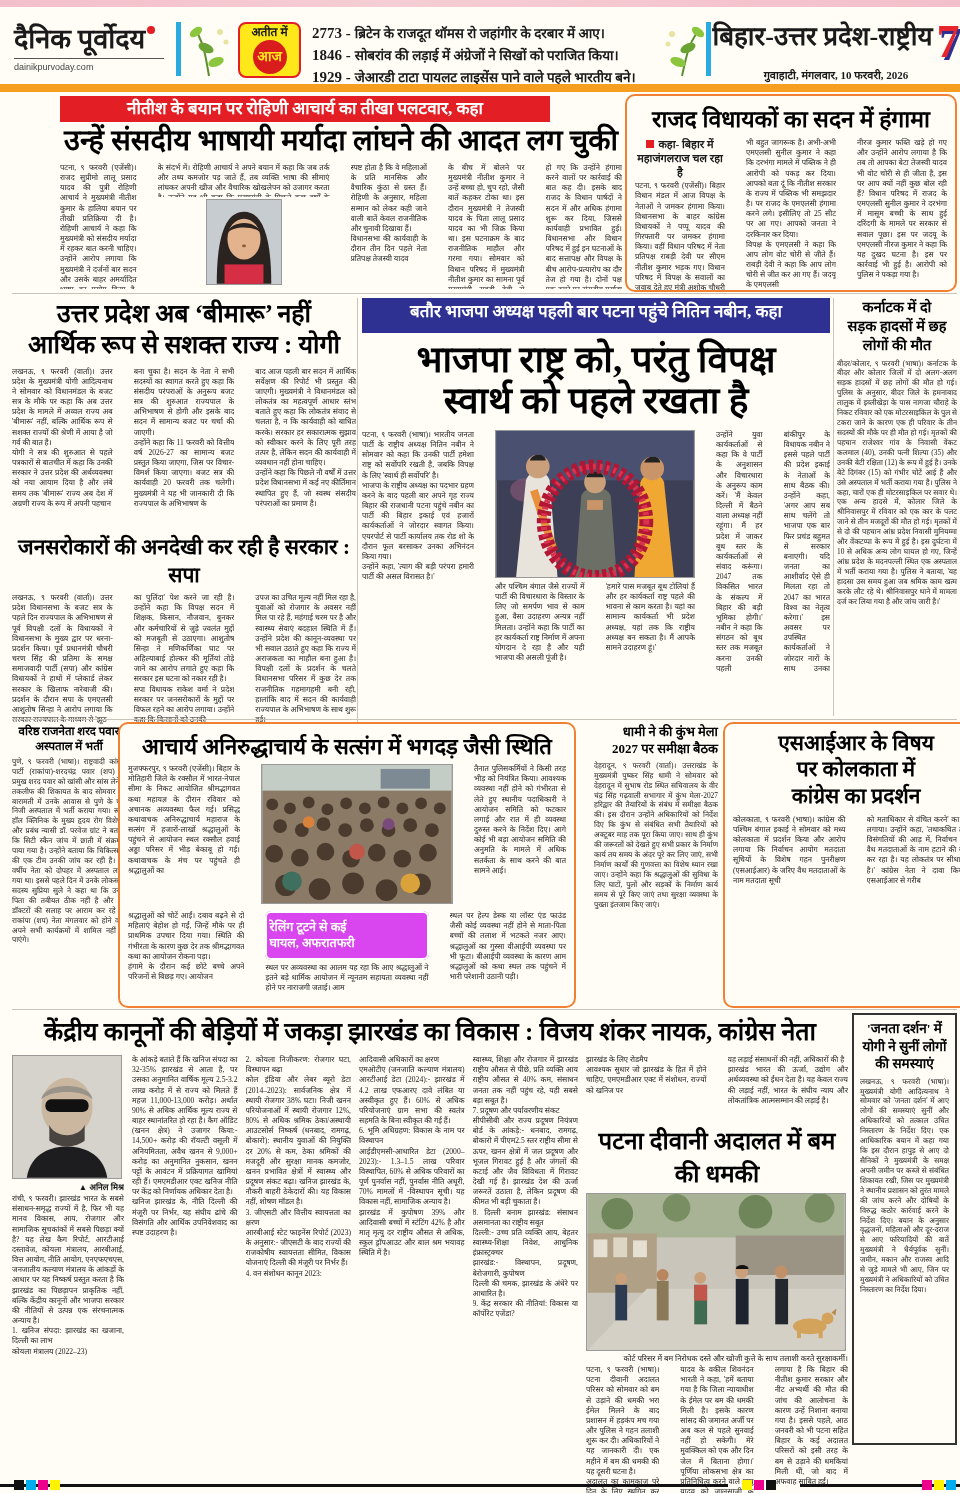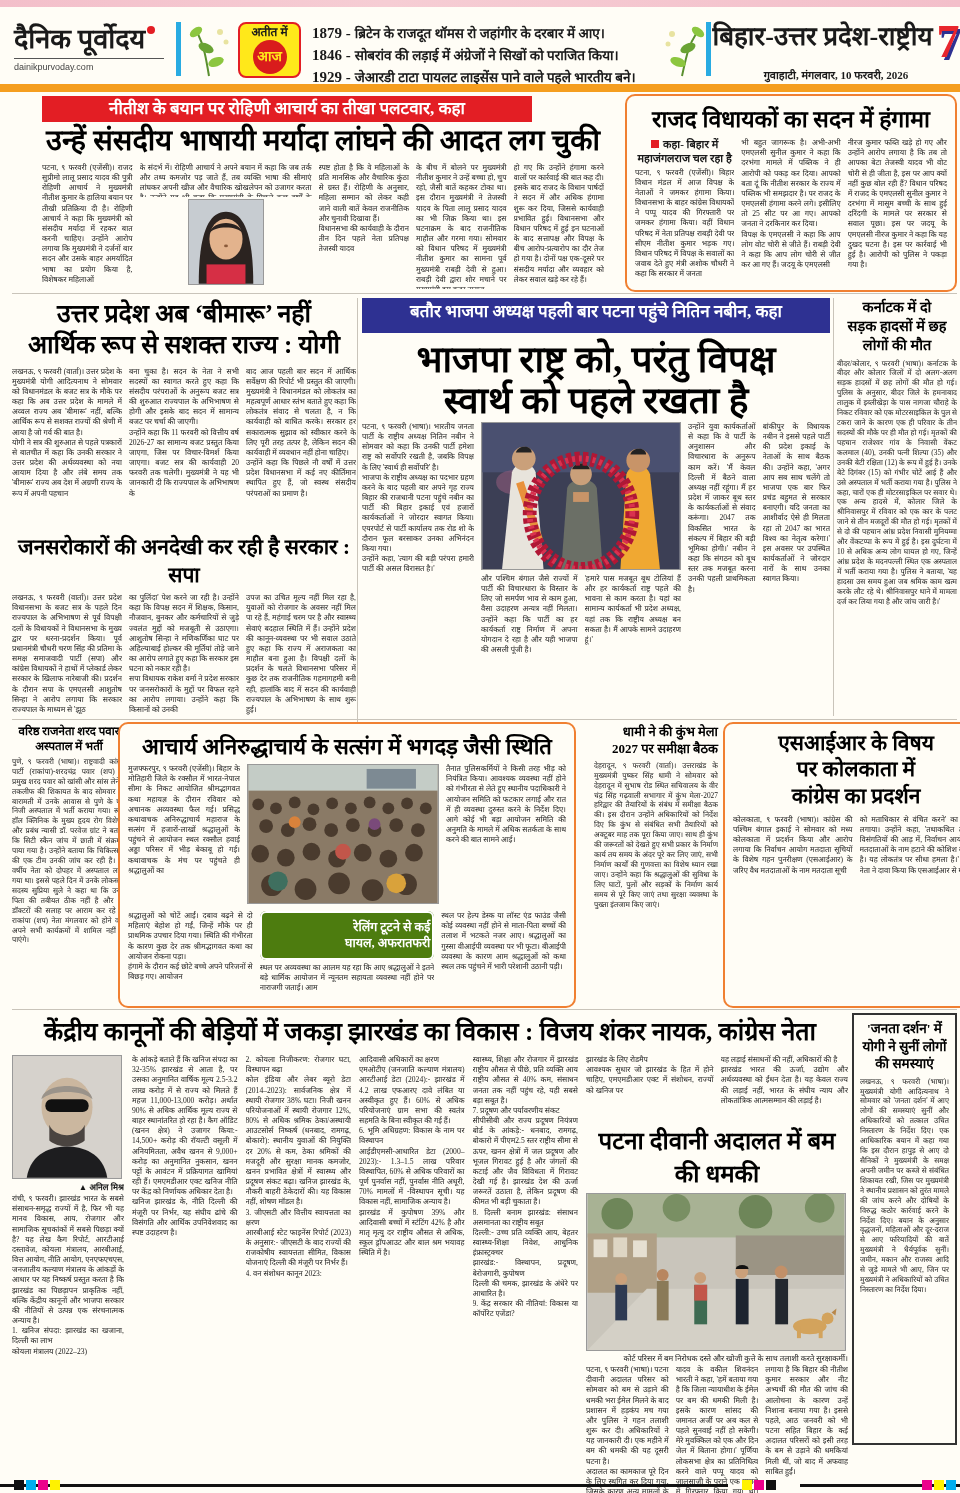--- a/index.html
+++ b/index.html
@@ -23,31 +23,31 @@
   .hist-box .circ { width:34px; height:34px; margin:1px auto 0; background:#d91c1c; border-radius:50%; color:#ffe81a; font-size:14px; font-weight:bold; line-height:34px; }
   .hist-row { display:flex; align-items:baseline; line-height:1.32; }
   .hist-year { font-size:15px; font-weight:bold; white-space:nowrap; }
   .hist-text { font-size:13.5px; font-weight:bold; white-space:nowrap; }
   .sec-title { font-size:26px; font-weight:bold; white-space:nowrap; line-height:1; }
   .page-num { font-size:46px; font-weight:bold; color:#e8262d; line-height:.8; text-shadow:2.5px 2.5px 0 #2e3192; }
   .date-line { font-size:11px; font-weight:bold; text-align:center; margin-top:6px; }
   
   .kicker { color:#fff; font-weight:bold; text-align:center; white-space:nowrap; overflow:hidden; }
   .headline { font-weight:bold; color:#000; text-align:center; white-space:pre-line; }
-  .cols { display:flex; gap:7px; }
+  .cols { display:flex; gap:21px; }
   .col { flex:1; font-size:7.6px; line-height:1.34; text-align:justify; overflow:hidden; white-space:pre-line; }
   .boxed { border:2px solid #f08032; border-radius:10px; background:#fffdf6; padding:6px 8px; }
   .boxed-dark { border:2px solid #333; background:#fffdf6; padding:5px 6px; }
   .vrule { width:1px; background:#c9c4ba; }
   .hrule { height:1px; background:#c9c4ba; }
   .subhead { font-weight:bold; font-size:11px; text-align:center; line-height:1.25; }
   .red-sq { display:inline-block; width:8px; height:8px; background:#e31e24; margin-right:4px; }
   .photo { display:block; border:1px solid #999; background:#ccc; }
   .caption { font-size:8.5px; font-weight:bold;text-align:right; }
-  .greenbox { background:#4d7c0f; border-radius:6px; color:#fff; font-weight:bold; font-size:12.5px; text-align:right; padding:8px 4px; line-height:1.3; white-space:pre-line; box-shadow:0 0 0 2px #fff inset; }
+  .greenbox { background:#d946ef; border-radius:6px; color:#fff; font-weight:bold; font-size:12.5px; text-align:left; padding:8px 4px; line-height:1.3; white-space:pre-line; box-shadow:0 0 0 2px #fff inset; }
   
   .regline { position:absolute; height:3px; background:#111; }
   .regsq { position:absolute; width:10px; height:10px; }
 </style>
 </head>
 <body>
 
 <div id="paper">
 
   <div class="abs" id="top-strip"></div>
@@ -69,21 +69,21 @@
       <circle cx="40" cy="24" r="2.5" fill="#e8e3a0"></circle>
   </svg>
 
   <div class="abs hist-box" style="left:238px;top:22px;">
     <div class="t1">अतीत में</div>
     <div class="circ">आज</div>
   </div>
 
   <div class="abs" style="left:312px;top:22px;width:420px;">
     <div class="hist-row">
-      <span class="hist-year">1879 -</span>&nbsp;<span class="hist-text">ब्रिटेन के राजदूत थॉमस रो जहांगीर के दरबार में आए।</span>
+      <span class="hist-year">2773 -</span>&nbsp;<span class="hist-text">ब्रिटेन के राजदूत थॉमस रो जहांगीर के दरबार में आए।</span>
     </div>
     <div class="hist-row">
       <span class="hist-year">1846 -</span>&nbsp;<span class="hist-text">सोबरांव की लड़ाई में अंग्रेजों ने सिखों को पराजित किया।</span>
     </div>
     <div class="hist-row">
       <span class="hist-year">1929 -</span>&nbsp;<span class="hist-text">जेआरडी टाटा पायलट लाइसेंस पाने वाले पहले भारतीय बने।</span>
     </div>
   </div>
 
   <svg class="abs" style="left:662px;top:18px;" width="46" height="62" viewBox="0 0 46 62">
@@ -100,21 +100,21 @@
   <div class="abs" style="left:716px;top:24px;width:240px;">
     <div style="display:flex;align-items:flex-start;gap:4px;justify-content:center;">
       <span class="sec-title">बिहार-उत्तर प्रदेश-राष्ट्रीय</span>
       <span class="page-num">7</span>
     </div>
     <div class="date-line">गुवाहाटी, मंगलवार, 10 फरवरी, 2026</div>
   </div>
 
   <div class="abs" id="orange-bar"></div>
 
-  <div class="abs" style="left:42px;top:96px;width:562px;height:196px;">
+  <div class="abs" style="left:60px;top:96px;width:562px;height:196px;">
     <div class="kicker" style="background:#e31e24;width:490px;height:26px;line-height:26px;font-size:17px;">नीतीश के बयान पर रोहिणी आचार्य का तीखा पलटवार, कहा</div>
     <div class="headline" style="font-size:29px;line-height:1.1;margin-top:3px;">उन्हें संसदीय भाषायी मर्यादा लांघने की आदत लग चुकी</div>
     <div class="cols" style="margin-top:6px;height:126px;">
       <div class="col">पटना, ९ फरवरी (एजेंसी)। राजद सुप्रीमो लालू प्रसाद यादव की पुत्री रोहिणी आचार्य ने मुख्यमंत्री नीतीश कुमार के हालिया बयान पर तीखी प्रतिक्रिया दी है। रोहिणी आचार्य ने कहा कि मुख्यमंत्री को संसदीय मर्यादा में रहकर बात करनी चाहिए। उन्होंने आरोप लगाया कि मुख्यमंत्री ने दर्जनों बार सदन और उसके बाहर अमर्यादित भाषा का प्रयोग किया है, विशेषकर महिलाओं</div>
       <div style="flex:0 0 172px;overflow:hidden;">
         <div class="col" style="height:34px;">के संदर्भ में। रोहिणी आचार्य ने अपने बयान में कहा कि जब तर्क और तथ्य कमजोर पड़ जाते हैं, तब व्यक्ति भाषा की सीमाएं लांघकर अपनी खीज और वैचारिक खोखलेपन को उजागर करता है। उन्होंने यह भी कहा कि मुख्यमंत्री के पिछले कुछ वर्षों के बयानों और बर्तावों को देखने से यह</div>
         <svg class="photo" style="margin:2px auto 0;" width="76" height="86" viewBox="0 0 76 86">
           <rect width="76" height="86" fill="#c7ccd1"></rect>
           <path d="M10 86 C10 40 18 12 38 12 C58 12 66 40 66 86 Z" fill="#2b2320"></path>
           <ellipse cx="38" cy="40" rx="17" ry="21" fill="#e3b38d"></ellipse>
@@ -168,21 +168,21 @@
       <div class="col">उपज का उचित मूल्य नहीं मिल रहा है, युवाओं को रोजगार के अवसर नहीं मिल पा रहे हैं, महंगाई चरम पर है और स्वास्थ्य सेवाएं बदहाल स्थिति में हैं। उन्होंने प्रदेश की कानून-व्यवस्था पर भी सवाल उठाते हुए कहा कि राज्य में अराजकता का माहौल बना हुआ है। विपक्षी दलों के प्रदर्शन के चलते विधानसभा परिसर में कुछ देर तक राजनीतिक गहमागहमी बनी रही, हालांकि बाद में सदन की कार्यवाही राज्यपाल के अभिभाषण के साथ शुरू हुई।</div>
     </div>
   </div>
 
   <div class="abs vrule" style="left:357px;top:298px;height:707px;"></div>
 
   <div class="abs" style="left:362px;top:298px;width:468px;height:420px;">
     <div class="kicker" style="background:#2e3192;width:100%;height:35px;line-height:27px;font-size:17px;">बतौर भाजपा अध्यक्ष पहली बार पटना पहुंचे नितिन नबीन, कहा</div>
     <div class="headline" style="font-size:37px;line-height:1.12;margin-top:6px;">भाजपा राष्ट्र को, परंतु विपक्ष
 स्वार्थ को पहले रखता है</div>
-    <div class="cols" style="height:242px;font-family:Liberation Serif, serif;">
+    <div class="cols" style="margin-top:8px;height:242px;font-family:Liberation Serif, serif;">
       <div class="col" style="flex:0 0 112px;">पटना, ९ फरवरी (भाषा)। भारतीय जनता पार्टी के राष्ट्रीय अध्यक्ष नितिन नबीन ने सोमवार को कहा कि उनकी पार्टी हमेशा राष्ट्र को सर्वोपरि रखती है, जबकि विपक्ष के लिए 'स्वार्थ ही सर्वोपरि' है।
 भाजपा के राष्ट्रीय अध्यक्ष का पदभार ग्रहण करने के बाद पहली बार अपने गृह राज्य बिहार की राजधानी पटना पहुंचे नबीन का पार्टी की बिहार इकाई एवं हजारों कार्यकर्ताओं ने जोरदार स्वागत किया। एयरपोर्ट से पार्टी कार्यालय तक रोड शो के दौरान फूल बरसाकर उनका अभिनंदन किया गया।
 उन्होंने कहा, 'त्याग की बड़ी परंपरा हमारी पार्टी की असल विरासत है।'</div>
       <div style="flex:0 0 200px;">
         <svg class="photo" width="200" height="148" viewBox="0 0 200 148">
           <rect width="200" height="148" fill="#3c3f55"></rect>
           <rect y="0" width="200" height="50" fill="#4a5070"></rect>
           <ellipse cx="30" cy="60" rx="16" ry="12" fill="#8e5a7a" opacity=".6"></ellipse>
           <path d="M20 148 L30 50 C34 38 50 38 54 50 L62 148 Z" fill="#e8e4dc"></path>
           <circle cx="42" cy="36" r="12" fill="#caa07a"></circle>

